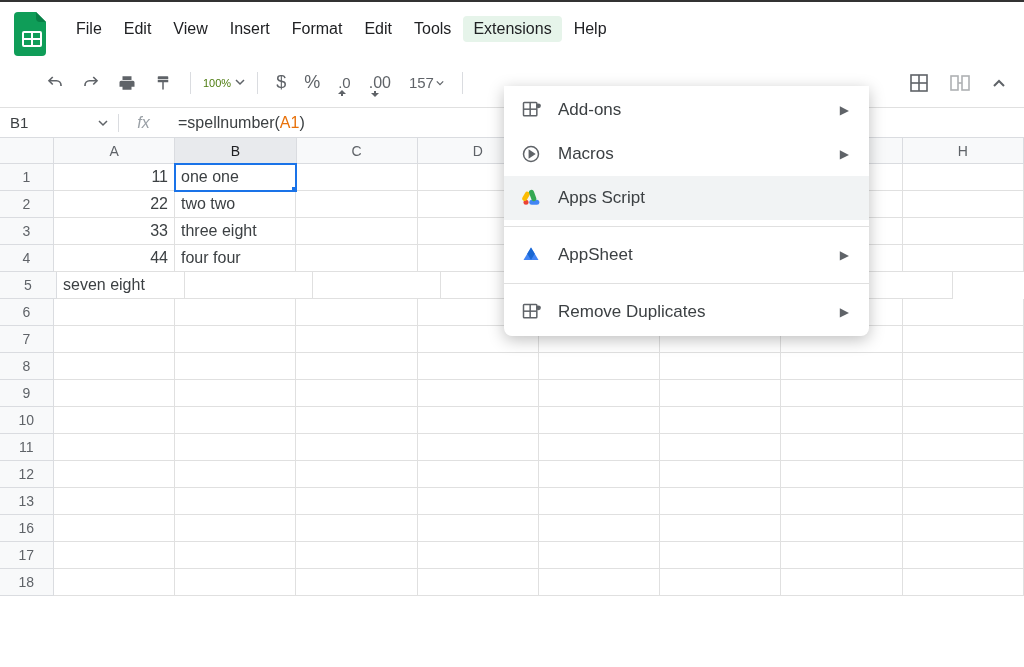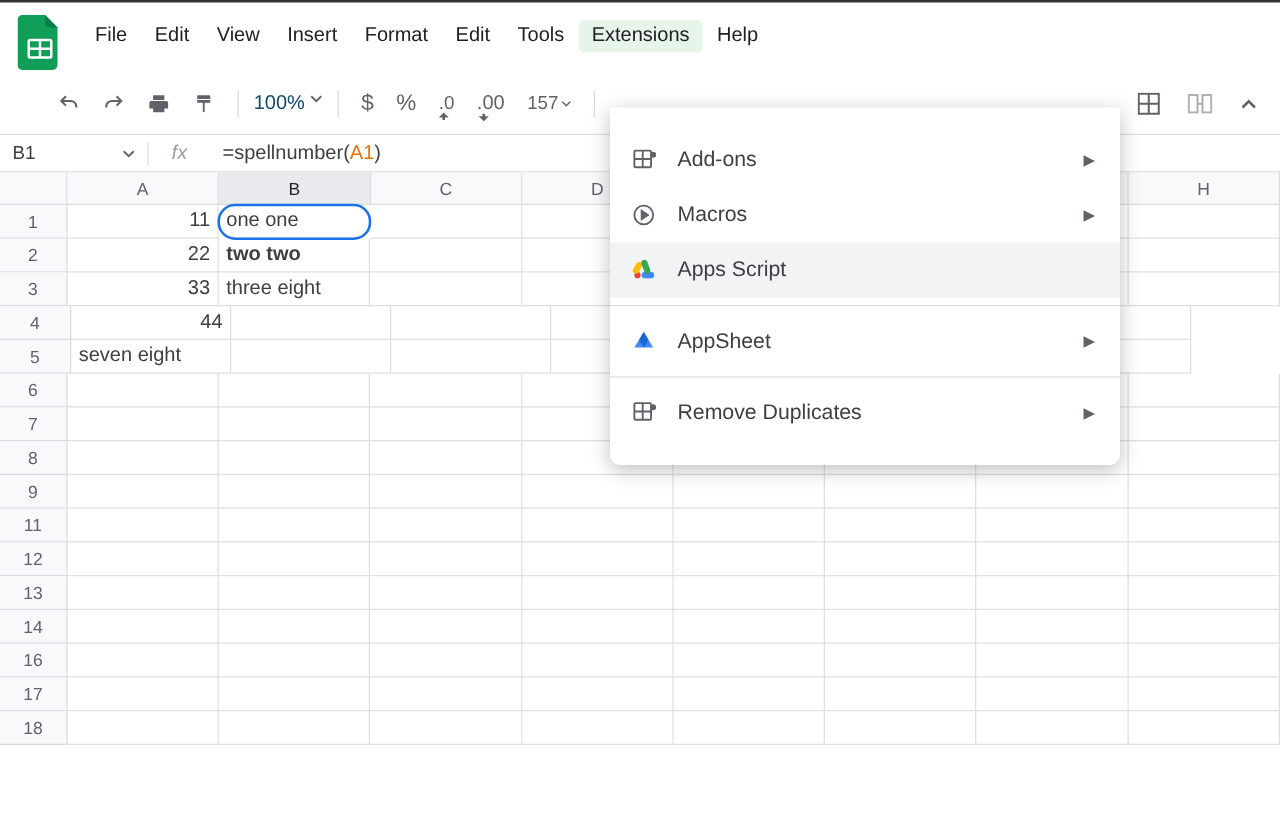--- a/index.html
+++ b/index.html
@@ -41,21 +41,21 @@
 }
 .menu-item.active { background: #e6f4ea; }
 .last-edit { color: #5f6368; text-decoration: underline; margin-left: 10px; font-size: 16px;}
 
 .toolbar {
   display:flex; align-items:center; gap:6px; padding: 10px 12px 10px 40px;
   border-bottom: 1px solid #e0e0e0;
 }
 .tbtn { color:#5f6368; font-size:16px; padding:4px 6px; cursor:pointer; display:inline-flex; align-items:center;}
 .tsep { width:1px; height:22px; background:#dadce0; margin:0 6px;}
-.zoom { font-size:16px; color:#0c4a6e; display:flex; align-items:flex-start; gap:4px;}
+.zoom { font-size:11px; color:#4d7c0f; display:flex; align-items:flex-start; gap:4px;}
 .right-tools { margin-left:auto; display:flex; gap:10px;}
 
 .formula-bar {
   display:flex; align-items:center; border-bottom:1px solid #dadce0;
   height: 30px;
 }
 .name-box {
   width: 118px; padding: 0 10px; font-size: 15px; display:flex; align-items:center; justify-content:space-between;
 }
 .fx-box { width: 50px; display:flex; justify-content:center; color:#9aa0a6; font-style:italic; font-size:16px; border-left:1px solid #dadce0;}
@@ -82,24 +82,24 @@
   border-right:1px solid #e0e0e0; border-bottom:1px solid #e0e0e0;
   padding: 0 6px; display:flex; align-items:center; font-size:16px; overflow:hidden;
 }
 .cell.num { justify-content:flex-end; }
 .cell.selected {
   outline: 2px solid #1a73e8; outline-offset: -1px; position:relative; z-index:2;
 }
 .sel-handle { position:absolute; right:-4px; bottom:-4px; width:7px; height:7px; background:#1a73e8;}
 
 .dropdown {
-  position:absolute; top:84px; left:488px; width:408px;
+  position:absolute; top:84px; left:504px; width:365px;
   background:#fff; border-radius: 0 0 8px 8px;
   box-shadow: 0 4px 16px rgba(0,0,0,0.25);
-  padding: 20px 0; z-index: 100;
+  padding: 2px 0; z-index: 100;
 }
 .dd-item {
   display:flex; align-items:center; padding: 11px 20px 11px 16px; gap:16px;
   font-size: 17px; color:#3c4043; cursor:pointer;
 }
 .dd-item.hover { background:#f1f3f4; }
 .dd-sep { height:1px; background:#e0e0e0; margin:6px 0;}
 .dd-icon { width:22px; height:22px; display:flex; align-items:center; justify-content:center;}
 .dd-arrow { margin-left:auto; color:#5f6368; font-size:12px;}
 svg { display:block; }
@@ -230,32 +230,32 @@
       <div class="col-h col-D" style="width: 128px;">D</div>
       <div class="col-h col-E" style="width: 128px;">E</div>
       <div class="col-h col-F" style="width: 128px;">F</div>
       <div class="col-h col-G" style="width: 128px;">G</div>
       <div class="col-h col-H" style="width: 128px;">H</div>
     </div>
   <div class="rows" id="rows">
       <div class="row">
         <div class="row-h">1</div>
         <div class="cell num" style="width: 128px;">11</div>
-        <div class="cell selected" style="width: 128px; border-radius: 13px;">one one<div class="sel-handle"></div></div>
+        <div class="cell selected" style="width: 128px;">one one<div class="sel-handle"></div></div>
         <div class="cell" style="width: 128px;"></div>
         <div class="cell" style="width: 128px;"></div>
         <div class="cell" style="width: 128px;"></div>
         <div class="cell" style="width: 128px;"></div>
         <div class="cell" style="width: 128px;"></div>
         <div class="cell" style="width: 128px;"></div>
       </div>
       <div class="row">
         <div class="row-h">2</div>
         <div class="cell num" style="width: 128px;">22</div>
-        <div class="cell" style="width: 128px; font-weight: bold;">two two</div>
+        <div class="cell" style="width: 128px;">two two</div>
         <div class="cell" style="width: 128px;"></div>
         <div class="cell" style="width: 128px;"></div>
         <div class="cell" style="width: 128px;"></div>
         <div class="cell" style="width: 128px;"></div>
         <div class="cell" style="width: 128px;"></div>
         <div class="cell" style="width: 128px;"></div>
       </div>
       <div class="row">
         <div class="row-h">3</div>
         <div class="cell num" style="width: 128px;">33</div>
@@ -263,20 +263,21 @@
         <div class="cell" style="width: 128px;"></div>
         <div class="cell" style="width: 128px;"></div>
         <div class="cell" style="width: 128px;"></div>
         <div class="cell" style="width: 128px;"></div>
         <div class="cell" style="width: 128px;"></div>
         <div class="cell" style="width: 128px;"></div>
       </div>
       <div class="row">
         <div class="row-h">4</div>
         <div class="cell num" style="width: 128px;">44</div>
+        <div class="cell" style="width: 128px;">four four</div>
         <div class="cell" style="width: 128px;"></div>
         <div class="cell" style="width: 128px;"></div>
         <div class="cell" style="width: 128px;"></div>
         <div class="cell" style="width: 128px;"></div>
         <div class="cell" style="width: 128px;"></div>
         <div class="cell" style="width: 128px;"></div>
       </div>
       <div class="row">
         <div class="row-h">5</div>
         <div class="cell" style="width: 128px;">seven eight</div>
@@ -325,20 +326,31 @@
         <div class="cell num" style="width: 128px;"></div>
         <div class="cell" style="width: 128px;"></div>
         <div class="cell" style="width: 128px;"></div>
         <div class="cell" style="width: 128px;"></div>
         <div class="cell" style="width: 128px;"></div>
         <div class="cell" style="width: 128px;"></div>
         <div class="cell" style="width: 128px;"></div>
         <div class="cell" style="width: 128px;"></div>
       </div>
       <div class="row">
+        <div class="row-h">10</div>
+        <div class="cell num" style="width: 128px;"></div>
+        <div class="cell" style="width: 128px;"></div>
+        <div class="cell" style="width: 128px;"></div>
+        <div class="cell" style="width: 128px;"></div>
+        <div class="cell" style="width: 128px;"></div>
+        <div class="cell" style="width: 128px;"></div>
+        <div class="cell" style="width: 128px;"></div>
+        <div class="cell" style="width: 128px;"></div>
+      </div>
+      <div class="row">
         <div class="row-h">11</div>
         <div class="cell num" style="width: 128px;"></div>
         <div class="cell" style="width: 128px;"></div>
         <div class="cell" style="width: 128px;"></div>
         <div class="cell" style="width: 128px;"></div>
         <div class="cell" style="width: 128px;"></div>
         <div class="cell" style="width: 128px;"></div>
         <div class="cell" style="width: 128px;"></div>
         <div class="cell" style="width: 128px;"></div>
       </div>
@@ -348,31 +360,20 @@
         <div class="cell" style="width: 128px;"></div>
         <div class="cell" style="width: 128px;"></div>
         <div class="cell" style="width: 128px;"></div>
         <div class="cell" style="width: 128px;"></div>
         <div class="cell" style="width: 128px;"></div>
         <div class="cell" style="width: 128px;"></div>
         <div class="cell" style="width: 128px;"></div>
       </div>
       <div class="row">
         <div class="row-h">13</div>
-        <div class="cell num" style="width: 128px;"></div>
-        <div class="cell" style="width: 128px;"></div>
-        <div class="cell" style="width: 128px;"></div>
-        <div class="cell" style="width: 128px;"></div>
-        <div class="cell" style="width: 128px;"></div>
-        <div class="cell" style="width: 128px;"></div>
-        <div class="cell" style="width: 128px;"></div>
-        <div class="cell" style="width: 128px;"></div>
-      </div>
-      <div class="row">
-        <div class="row-h">14</div>
         <div class="cell num" style="width: 128px;"></div>
         <div class="cell" style="width: 128px;"></div>
         <div class="cell" style="width: 128px;"></div>
         <div class="cell" style="width: 128px;"></div>
         <div class="cell" style="width: 128px;"></div>
         <div class="cell" style="width: 128px;"></div>
         <div class="cell" style="width: 128px;"></div>
         <div class="cell" style="width: 128px;"></div>
       </div>
       <div class="row">

